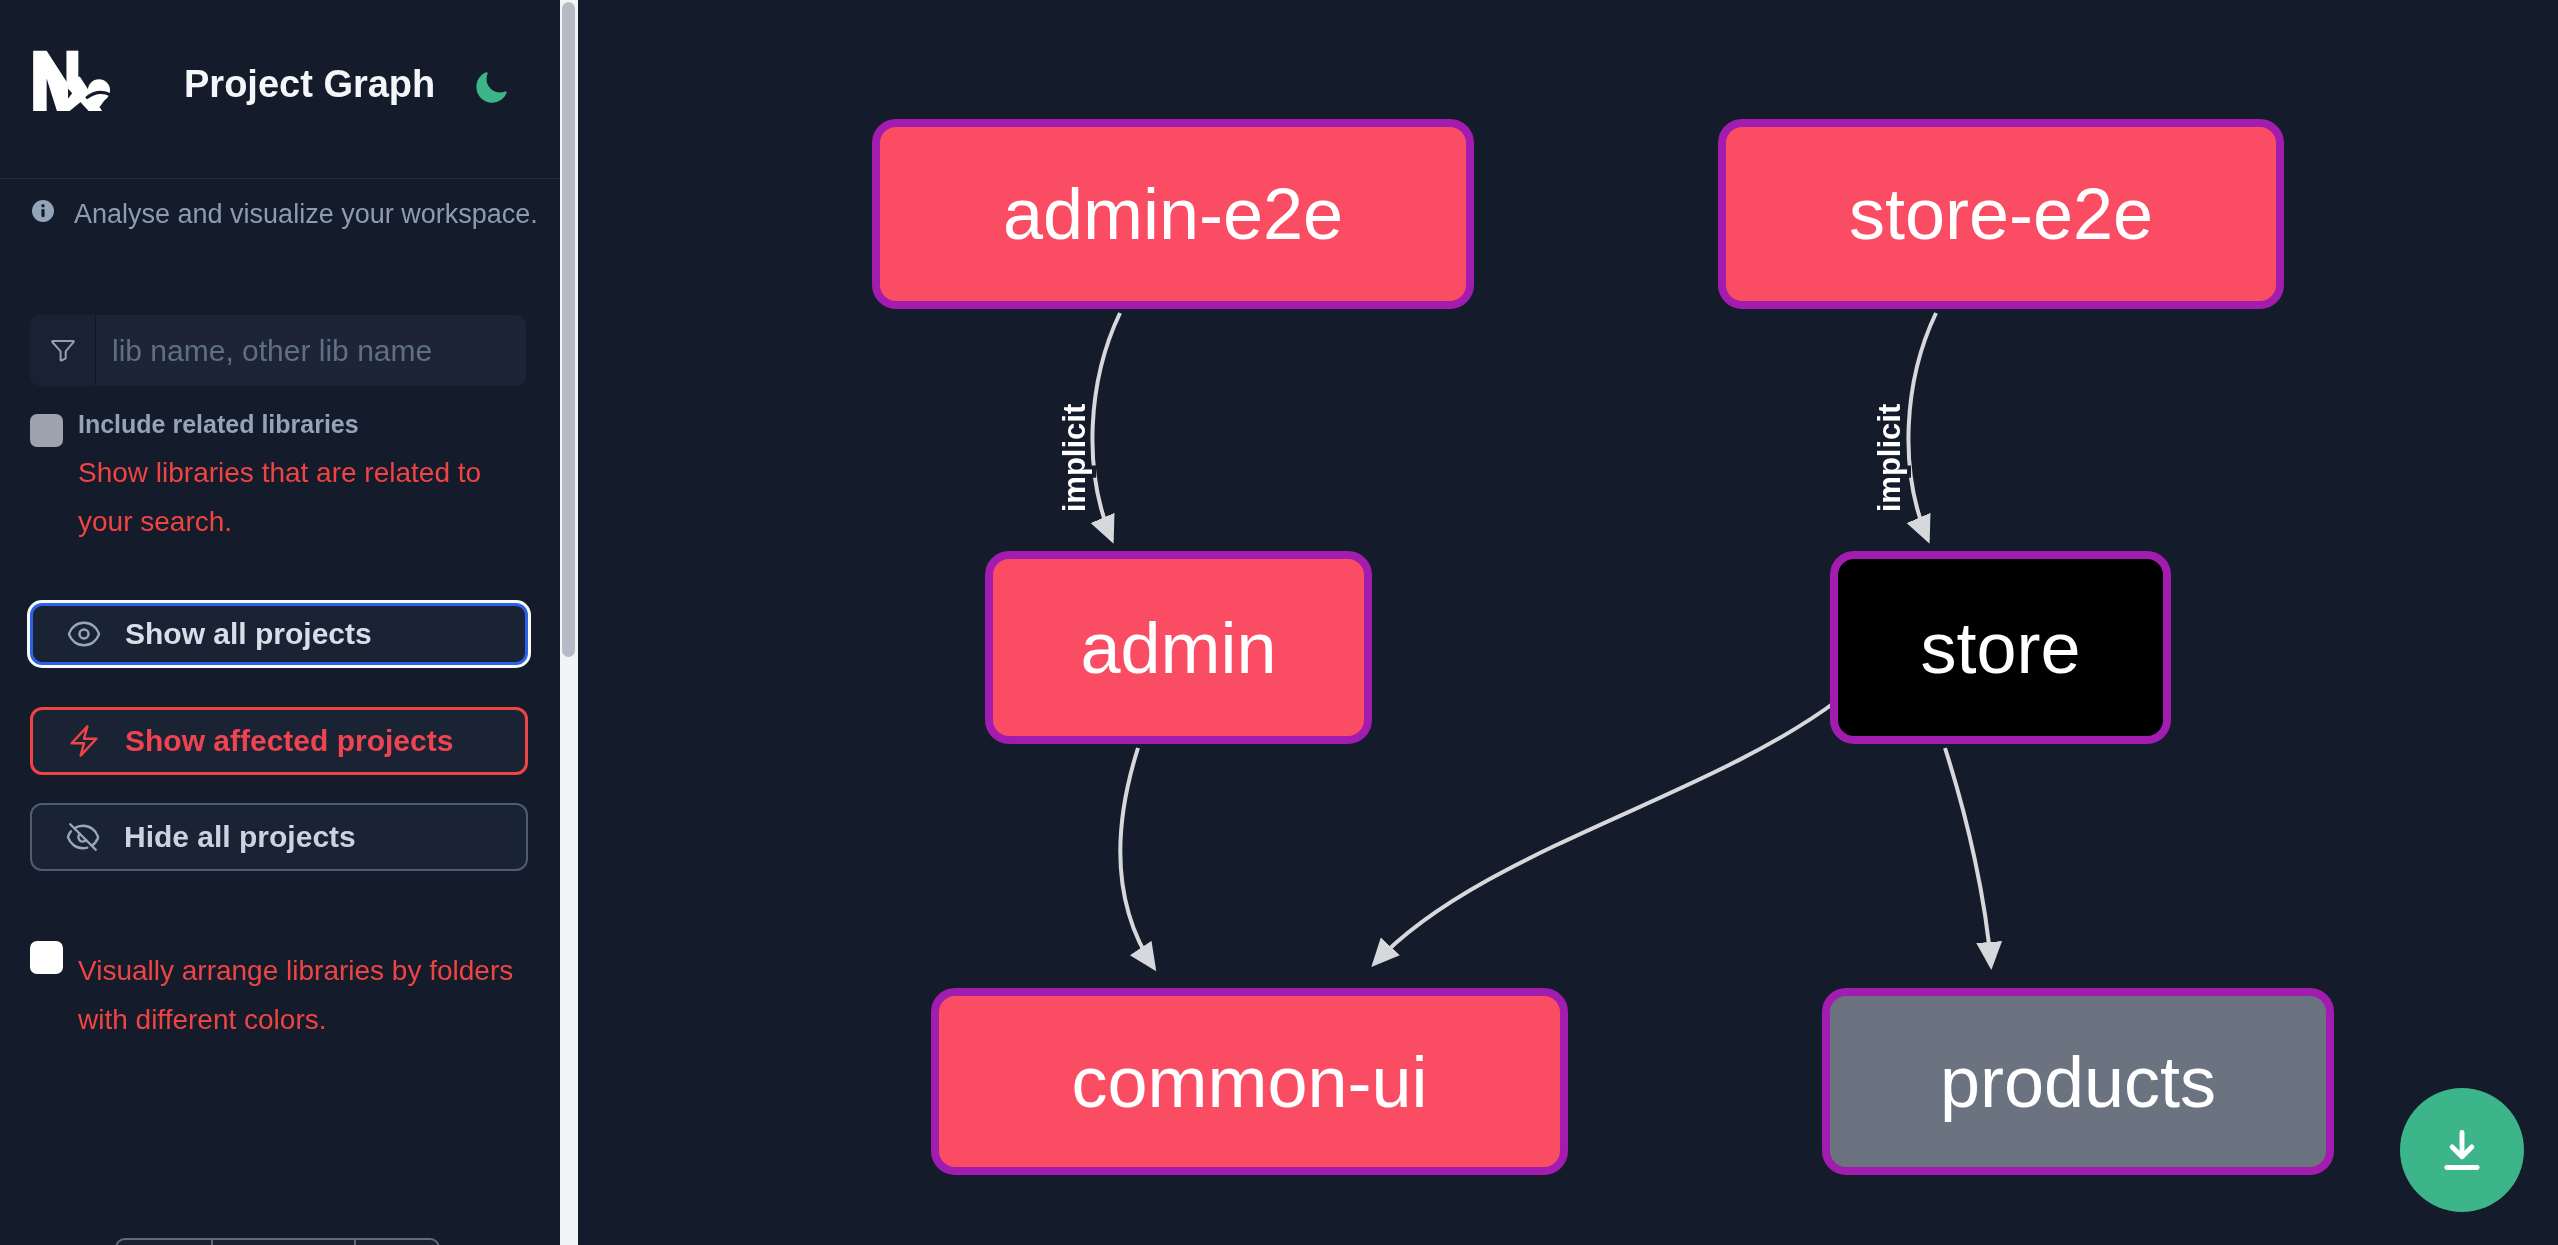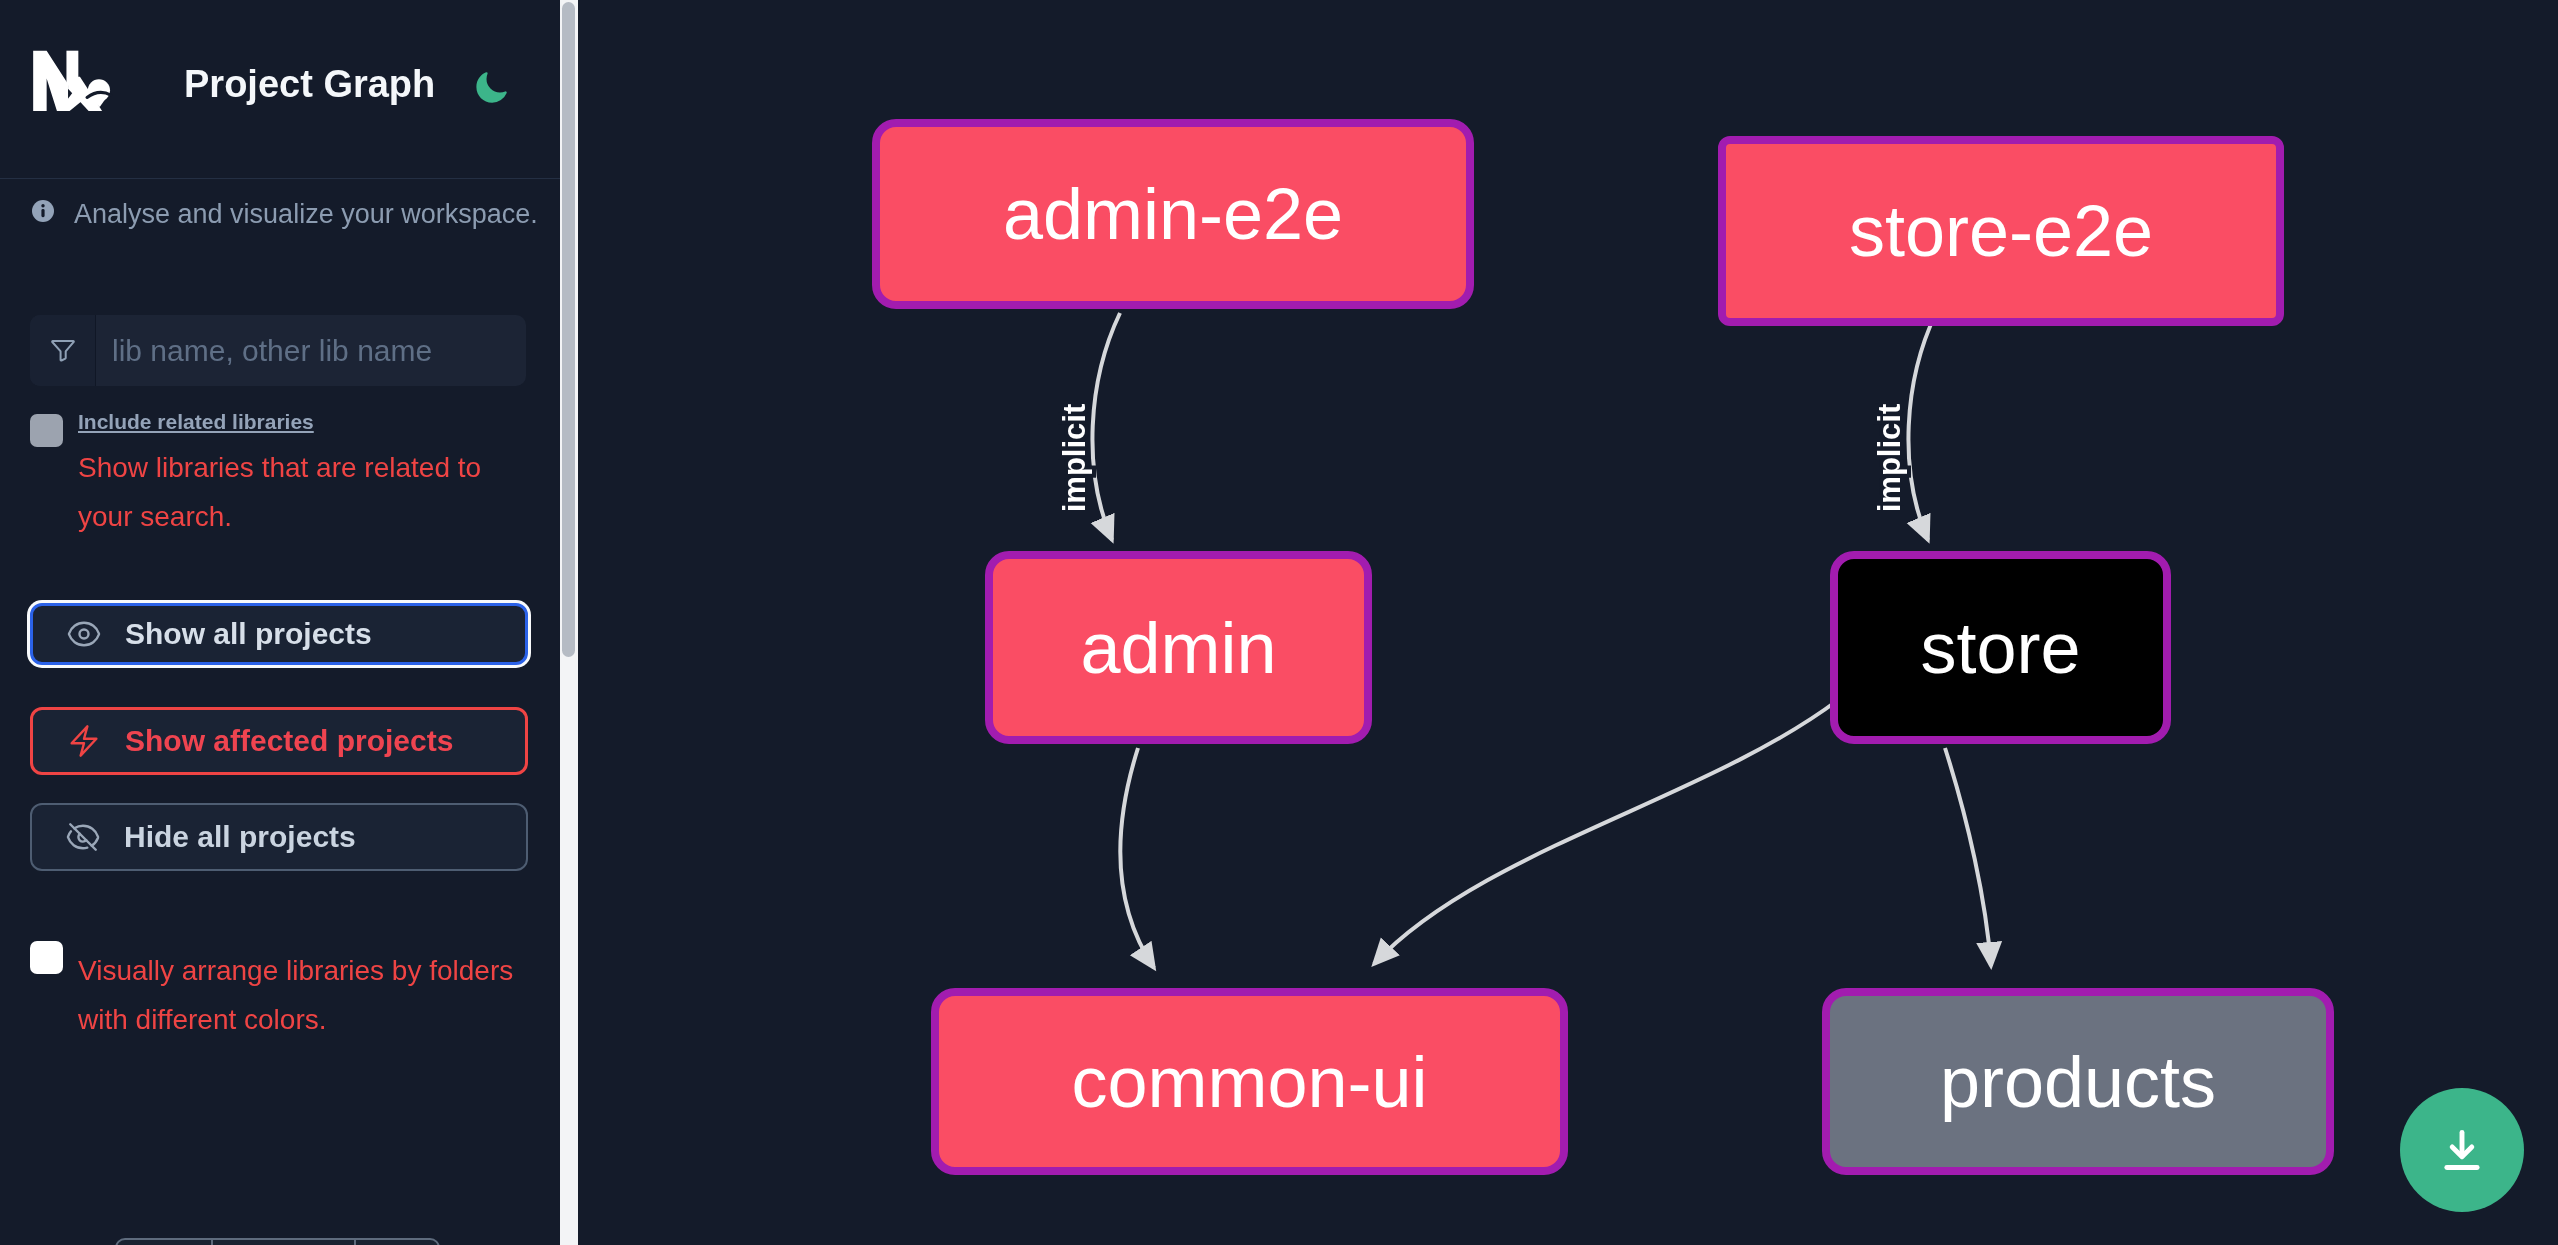--- a/index.html
+++ b/index.html
@@ -37,21 +37,21 @@
        background:#192132;border-right:1px solid #101726;border-radius:10px 0 0 10px;flex:none;}
   #search-input{flex:1;height:100%;background:transparent;border:none;outline:none;
        font-family:"Liberation Sans",sans-serif;font-size:30px;color:#cbd5e1;padding:0 0 0 16px;}
   #search-input::placeholder{color:#5f6f86;}
 
   .cb-row{position:absolute;left:28px;width:500px;}
   .cb-box{position:absolute;left:2px;top:4px;width:33px;height:33px;border-radius:7px;flex:none;}
   .cb-gray{background:#9ca3af;}
   .cb-white{background:#ffffff;}
   .cb-green{background:#3cb58a;display:flex;align-items:center;justify-content:center;}
-  .cb-label{display:block;margin-left:50px;font-size:21px;font-weight:700;color:#94a3b8;text-decoration:underline;}
+  .cb-label{display:block;margin-left:50px;font-size:25px;font-weight:700;color:#94a3b8;}
   .cb-desc{display:block;margin-left:50px;margin-top:9px;width:462px;
        font-size:28px;line-height:49px;color:#ef4444;}
 
   .side-btn{position:absolute;left:30px;width:498px;display:flex;align-items:center;gap:23px;
        padding:0 0 0 33px;background:#1a2334;border-radius:12px;cursor:pointer;
        font-family:"Liberation Sans",sans-serif;font-size:30px;font-weight:600;box-sizing:border-box;}
   #btn-show-all{top:603px;height:62px;border:3px solid #2b62e8;box-shadow:0 0 0 3px #f8fafc;color:#d7dfe9;}
   #btn-show-affected{top:707px;height:68px;border:3px solid #ef4444;color:#ef4450;}
   #btn-hide-all{top:803px;height:68px;border:2px solid #4e5d72;color:#cad4e0;}
 
@@ -84,21 +84,21 @@
           <path d="M1838 700 C1705 800 1480 850 1374 964" fill="none" stroke="#d6d8db" stroke-width="4" marker-end="url(#arrow)"></path>
           <path d="M1945 748 C1968 820 1986 900 1991 966" fill="none" stroke="#d6d8db" stroke-width="4" marker-end="url(#arrow)"></path>
         </g>
       <g id="edge-labels-group">
           <text class="edge-label" transform="translate(1085,458) rotate(-90)">implicit</text>
           <text class="edge-label" transform="translate(1900,458) rotate(-90)">implicit</text>
         </g>
     </svg>
     <div id="nodes-layer">
         <div class="node" style="left: 872px; top: 119px; width: 602px; height: 190px; background: rgb(250, 77, 100);">admin-e2e</div>
-        <div class="node" style="left: 1718px; top: 136px; width: 566px; height: 190px; background: rgb(250, 77, 100); border-radius: 12px;">store-e2e</div>
+        <div class="node" style="left: 1718px; top: 119px; width: 566px; height: 190px; background: rgb(250, 77, 100);">store-e2e</div>
         <div class="node" style="left: 985px; top: 551px; width: 387px; height: 193px; background: rgb(250, 77, 100);">admin</div>
         <div class="node" style="left: 1830px; top: 551px; width: 341px; height: 193px; background: #000000;">store</div>
         <div class="node" style="left: 931px; top: 988px; width: 637px; height: 187px; background: rgb(250, 77, 100);">common-ui</div>
         <div class="node" style="left: 1822px; top: 988px; width: 512px; height: 187px; background: rgb(107, 114, 128);">products</div>
       </div>
 
     <button id="fab" title="">
       <svg width="56" height="56" viewBox="0 0 24 24" fill="none" stroke="#ffffff" stroke-width="2.1" stroke-linecap="round" stroke-linejoin="round">
         <path d="M12 4.5v10"></path>
         <path d="M7.8 10.7 L12 14.9 L16.2 10.7"></path>

